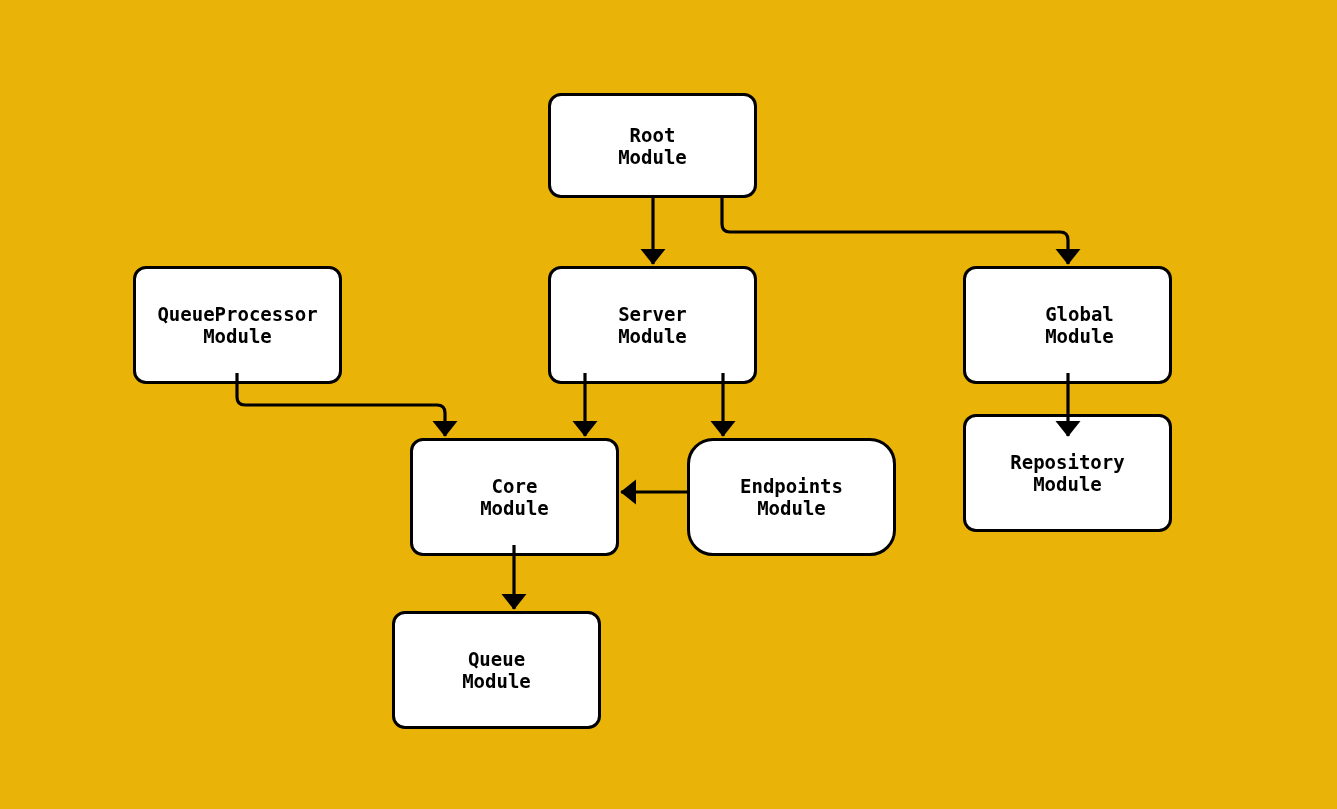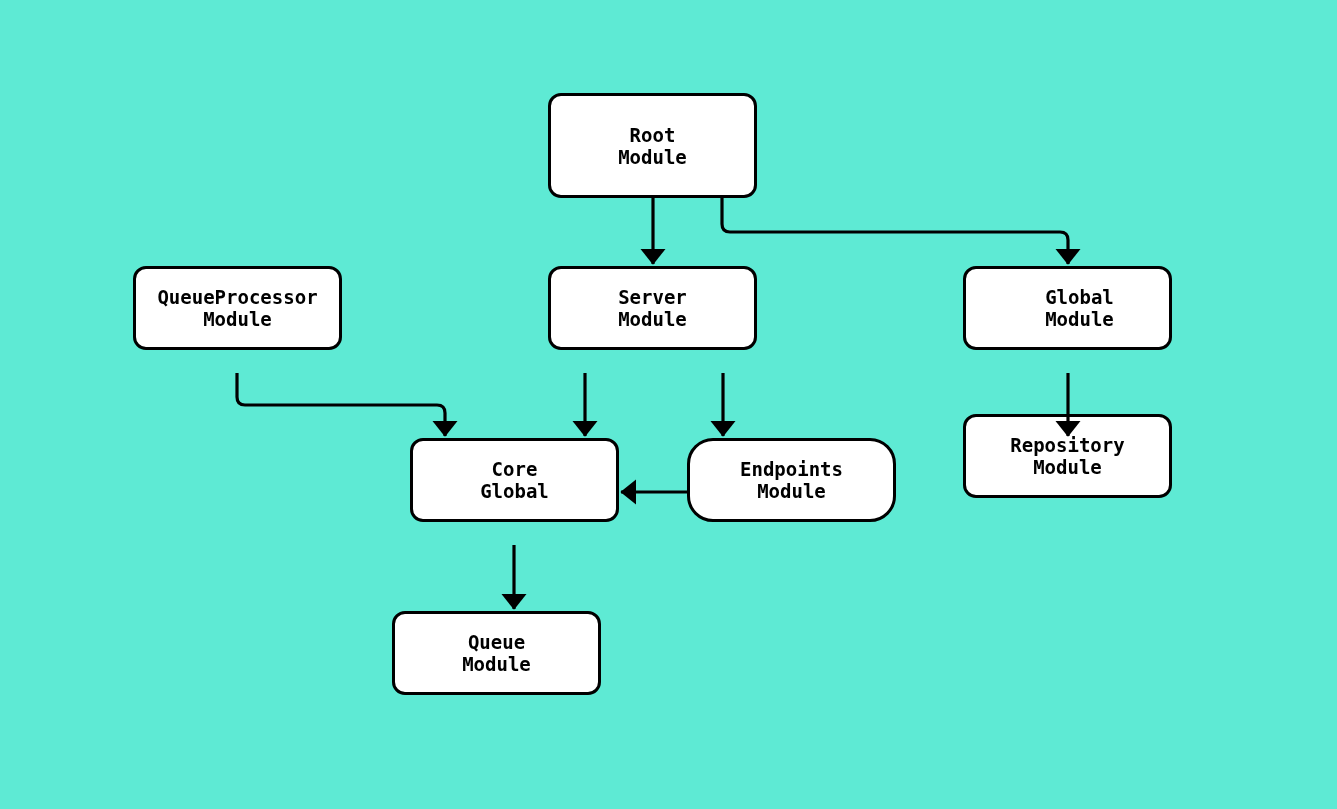--- a/index.html
+++ b/index.html
@@ -4,29 +4,29 @@
 <style>
   html, body {
     margin: 0;
     padding: 0;
     background: #ffffff;
   }
   .canvas {
     position: relative;
     width: 1337px;
     height: 809px;
-    background: #5eead4;
+    background: #eab308;
     overflow: hidden;
     font-family: "DejaVu Sans Mono", "Liberation Mono", monospace;
   }
   .node {
     position: absolute;
     box-sizing: border-box;
     width: 209px;
-    height: 84px;
+    height: 118px;
     background: #ffffff;
     border: 3px solid #000000;
     border-radius: 13px;
     display: flex;
     align-items: center;
     justify-content: center;
     text-align: center;
     font-weight: bold;
     font-size: 19px;
     line-height: 22px;
@@ -66,21 +66,21 @@
   <div class="node node-queue-processor">QueueProcessor
 Module</div>
 
   <div class="node node-server">Server
 Module</div>
 
   <div class="node node-global">Global
 Module</div>
 
   <div class="node node-core">Core
-Global</div>
+Module</div>
 
   <div class="node node-endpoints">Endpoints
 Module</div>
 
   <div class="node node-repository">Repository
 Module</div>
 
   <div class="node node-queue">Queue
 Module</div>
 

